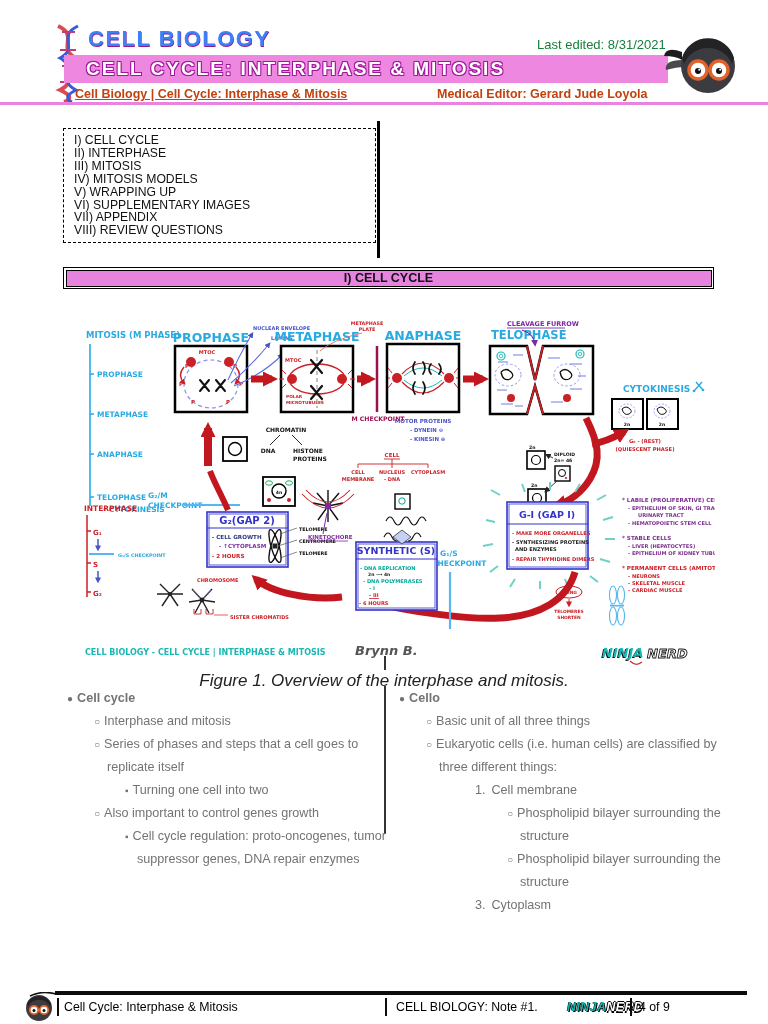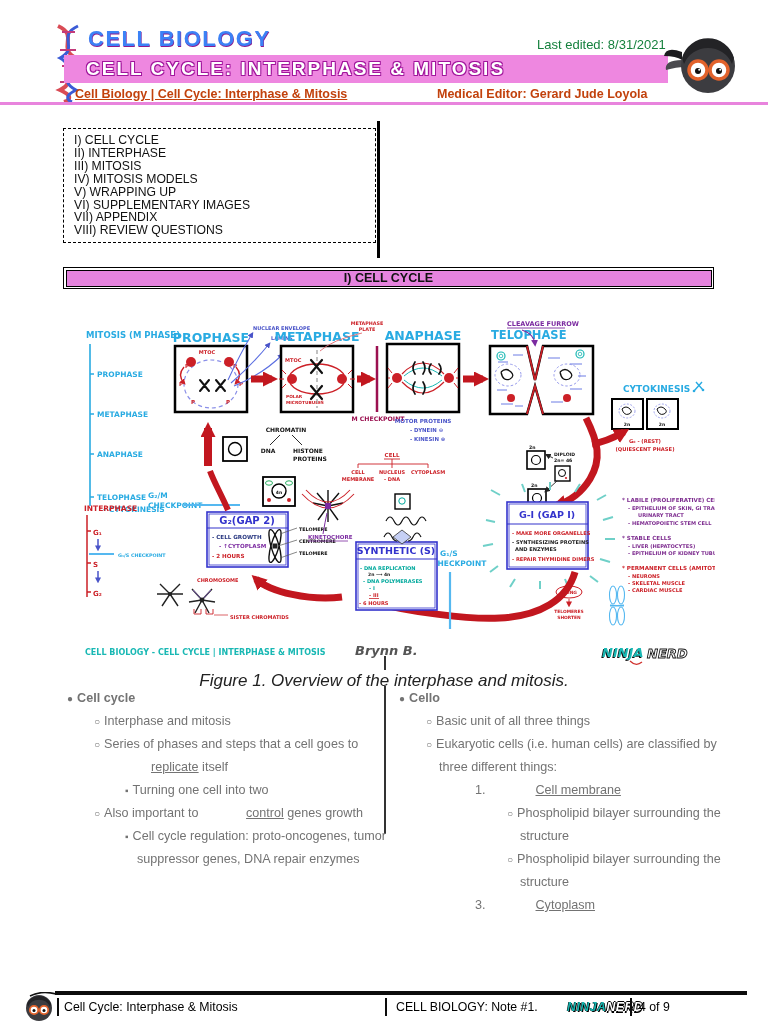--- a/index.html
+++ b/index.html
@@ -41,21 +41,21 @@
   .notes{font-size:12.6px;line-height:23px;color:#737373;}
   .notes-left{left:60px;top:687px;width:328px;}
   .notes-right{left:392px;top:687px;width:348px;}
   .ntitle{padding-left:20px;text-indent:-13px;font-weight:bold;}
   .n1{padding-left:47px;text-indent:-13px;}
   .n2{padding-left:77px;text-indent:-12px;}
   .nnum{padding-left:104px;text-indent:-21px;}
   .n3{padding-left:128px;text-indent:-13px;}
   .mk{font-size:10px;padding-right:4px;}
   .mknum{padding-right:6px;}
-  .u{text-decoration:underline;margin-left:44px;}
+  .u{}
   
   .footer-bar{left:55px;top:991px;width:692px;height:3.5px;background:#0c0c0c;}
   .fv{width:1.6px;height:18px;background:#0c0c0c;top:998px;}
   .footer-text{top:1000px;font-size:12.3px;color:#000;}
   .brand{font-weight:bold;font-style:italic;letter-spacing:0.5px;}
   .brand .bn{color:#15b3ae;text-shadow:1px 1px 0 #000,-0.5px -0.5px 0 #000;}
   .brand .bd{color:#fff;text-shadow:-1px 0 #000,1px 0 #000,0 -1px #000,0 1.5px #000;}
 </style>
 </head>
 <body>

